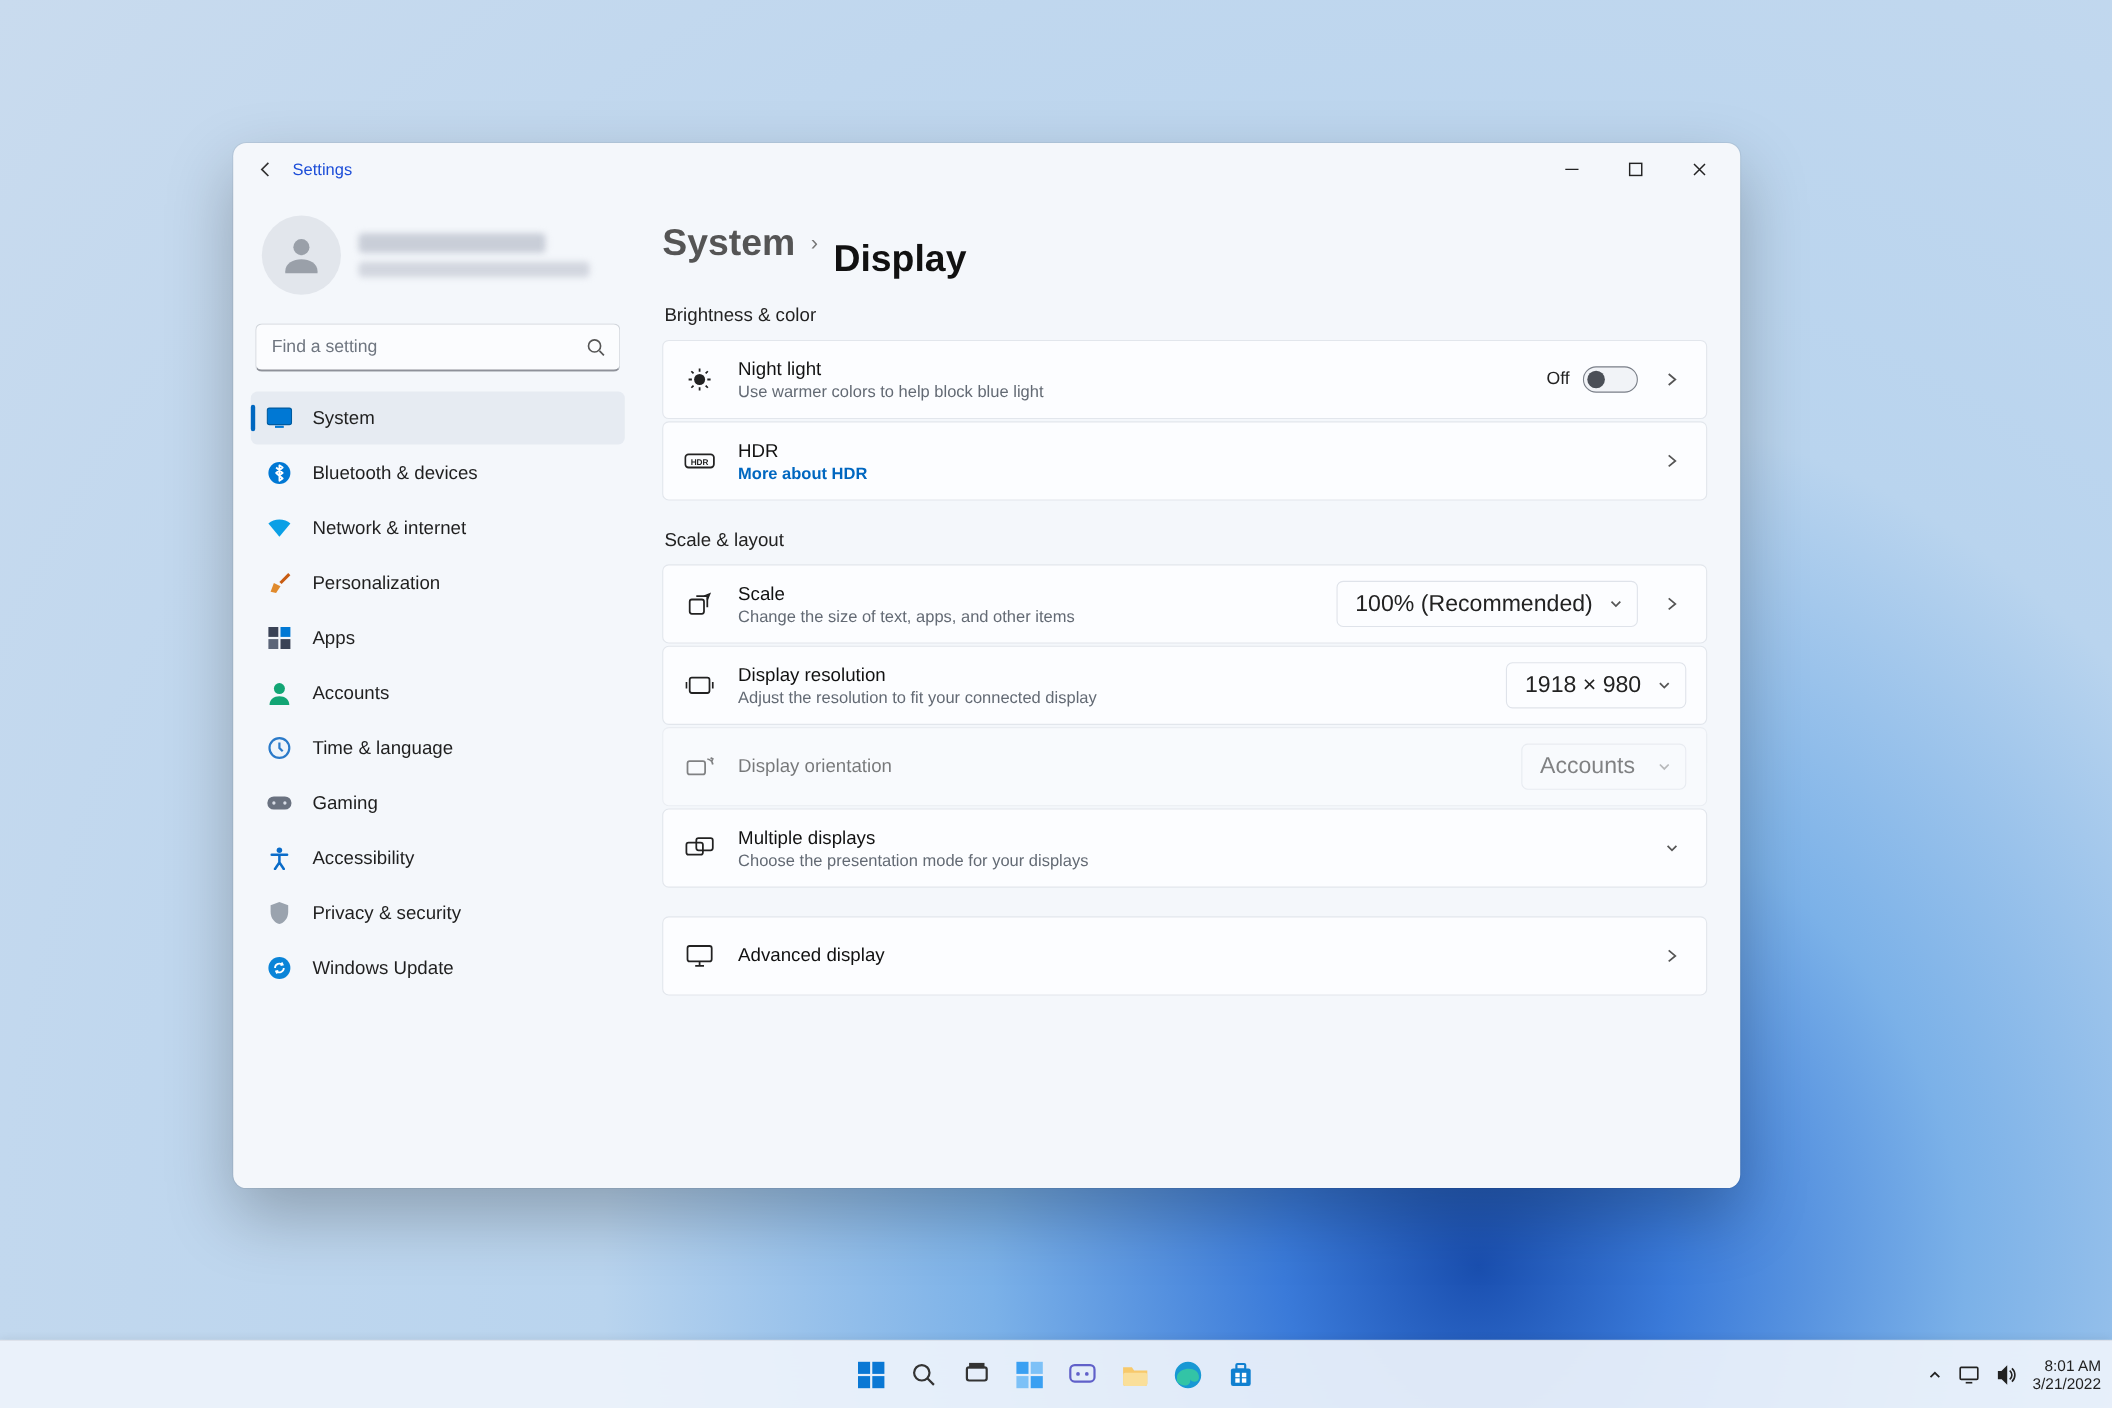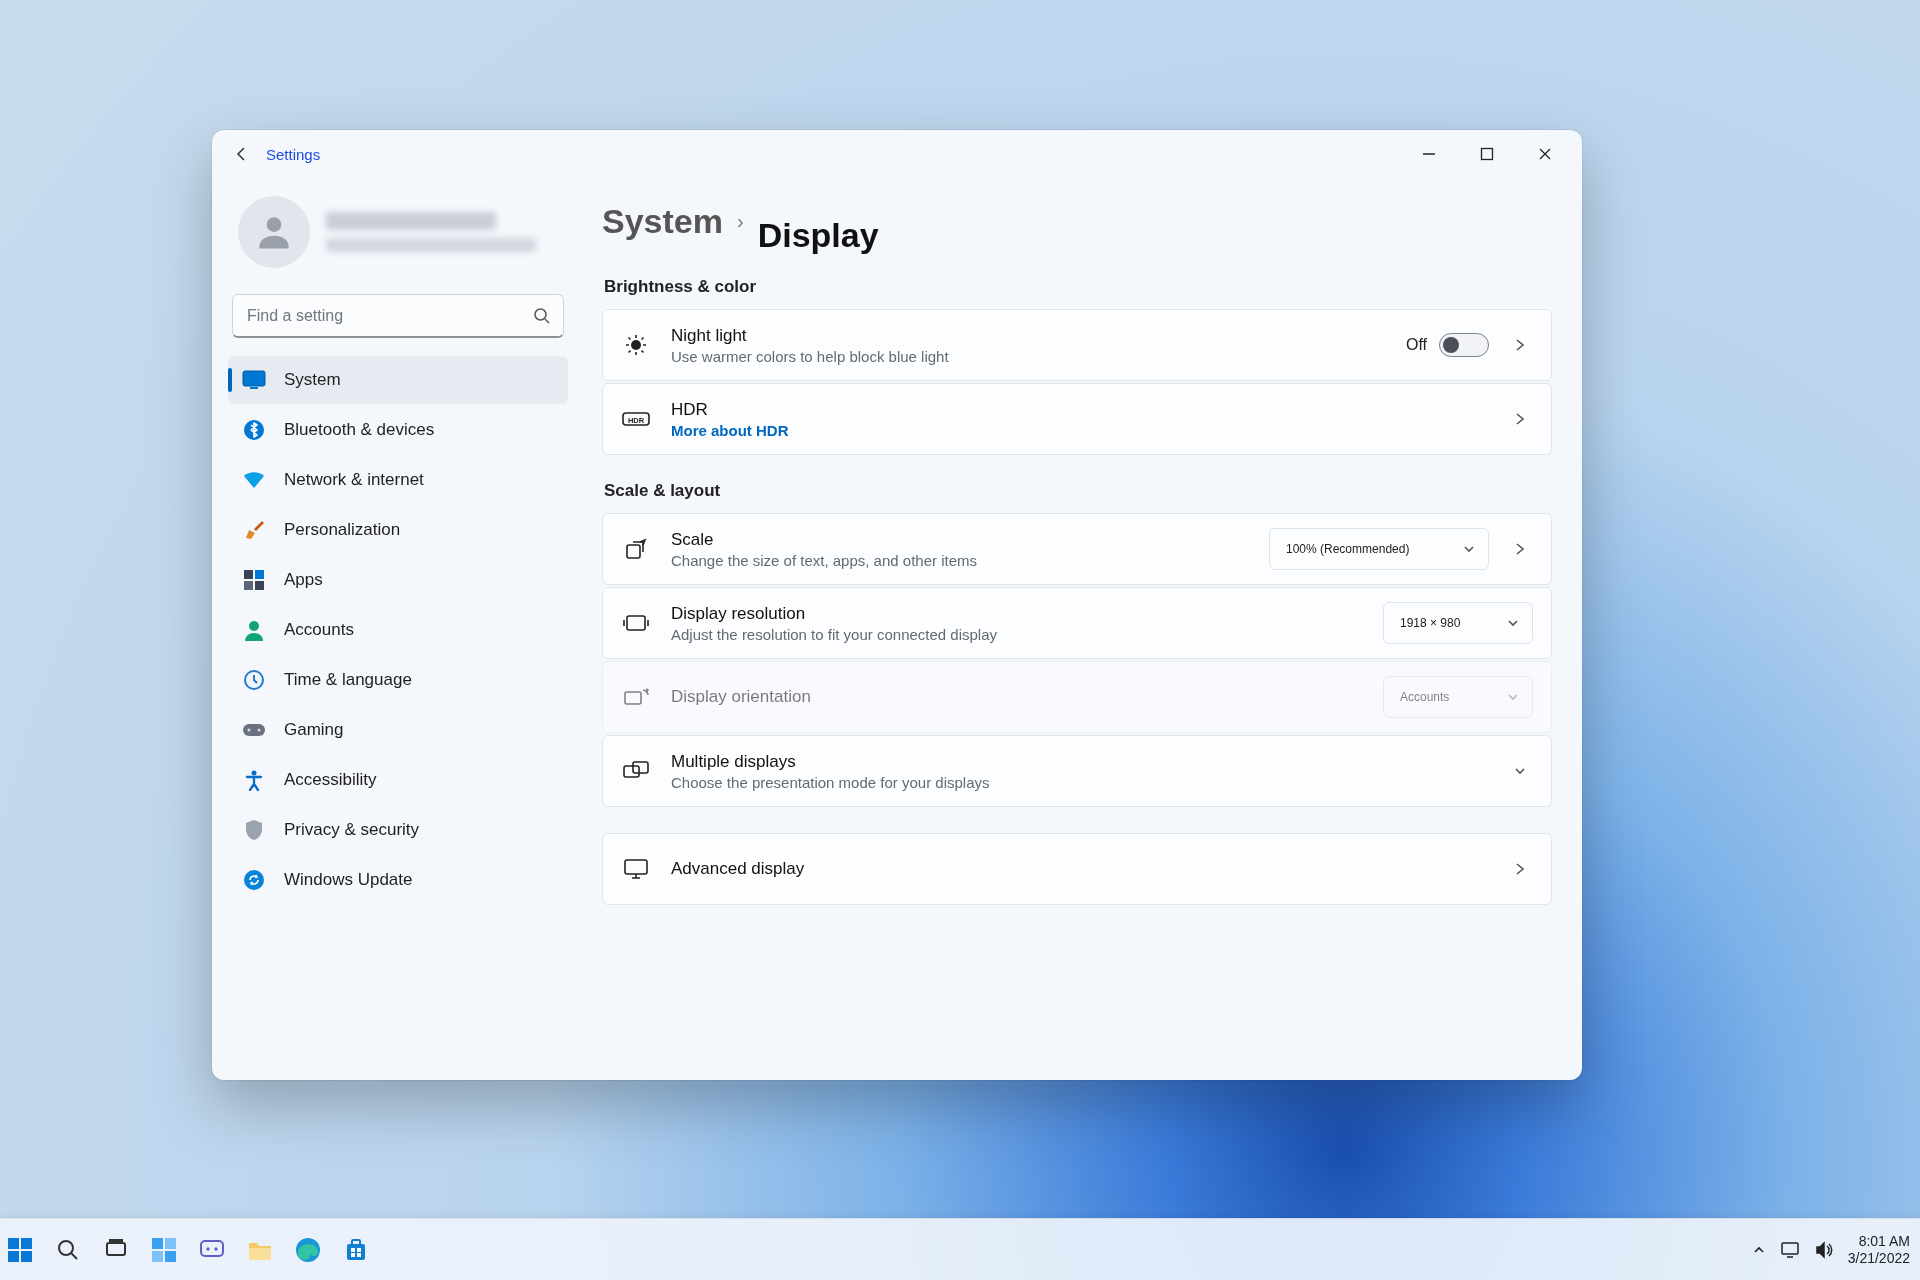--- a/index.html
+++ b/index.html
@@ -49,38 +49,38 @@
   .navitem.active::before{content:"";position:absolute;left:0;top:12px;bottom:12px;width:4px;background:#0067c0;border-radius:2px;}
   .navitem .nicon{width:24px;height:24px;display:flex;align-items:center;justify-content:center;}
   .navitem .nlabel{font-size:17px;color:#1f1f1f;}
   .content { flex:1; overflow-y:auto; padding: 0 30px 30px 20px; position:relative;}
   .content::-webkit-scrollbar{width:8px;}
   .content::-webkit-scrollbar-thumb{background:#b8bfc9;border-radius:4px;}
   .breadcrumb{display:flex;align-items:center;gap:14px;margin:10px 0 22px 0;}
   .breadcrumb .bc-sys{font-size:34px;color:#555;font-weight:600;}
   .breadcrumb .bc-sep{font-size:20px;color:#777;}
   .breadcrumb .bc-page{font-size:34px;font-weight:600;color:#111;margin-top:28px;}
-  .sect-title{font-size:17px;font-weight:700;color:#222;margin:14px 0 12px 2px;}
+  .sect-title{font-size:17px;font-weight:400;color:#222;margin:14px 0 12px 2px;}
   .cardstack{display:flex;flex-direction:column;gap:2px;margin-bottom:26px;}
   .card{background:#fcfdff;border:1px solid #e2e6ec;border-radius:6px;min-height:72px;display:flex;align-items:center;padding:14px 18px;gap:20px;}
   .card.disabled{opacity:.55;}
   .card .cicon{width:30px;display:flex;align-items:center;justify-content:center;color:#333;}
   .card .ctext{flex:1;}
   .card .ctitle{font-size:17px;color:#111;}
   .card .cdesc{font-size:15px;color:#636a74;margin-top:2px;}
   .card .clink{font-size:15px;color:#0067c0;font-weight:600;margin-top:2px;}
   .card .cright{display:flex;align-items:center;gap:18px;}
   .toggle{display:flex;align-items:center;gap:12px;}
   .toggle-label{font-size:16px;color:#222;}
   .switch{width:50px;height:24px;border-radius:14px;border:1px solid #7a7f88;background:#f1f3f7;position:relative;}
   .switch .knob{position:absolute;left:3px;top:3px;width:16px;height:16px;border-radius:50%;background:#4b4f57;}
   .chev{width:26px;display:flex;align-items:center;justify-content:center;color:#555;}
-  .select{border:1px solid #dfe3ea;background:#fcfdff;border-radius:6px;height:42px;min-width:150px;padding:0 40px 0 16px;display:flex;align-items:center;font-size:12px;color:#222;position:relative;}
+  .select{border:1px solid #dfe3ea;background:#fcfdff;border-radius:6px;height:42px;min-width:150px;padding:0 40px 0 16px;display:flex;align-items:center;font-size:21px;color:#222;position:relative;}
   .select .sel-caret{position:absolute;right:12px;top:50%;transform:translateY(-50%);}
-  .taskbar{position:absolute;left:0;right:0;bottom:0;height:62px;background:rgba(238,243,251,.92);backdrop-filter:blur(20px);border-top:1px solid rgba(0,0,0,.06);display:flex;align-items:center;justify-content:flex-start;box-shadow:0 -1px 8px rgba(0,0,0,.08);}
+  .taskbar{position:absolute;left:0;right:0;bottom:0;height:62px;background:rgba(238,243,251,.92);backdrop-filter:blur(20px);border-top:1px solid rgba(0,0,0,.06);display:flex;align-items:center;justify-content:center;box-shadow:0 -1px 8px rgba(0,0,0,.08);}
   .tb-center{display:flex;gap:8px;}
   .task{width:40px;height:40px;border-radius:6px;display:flex;align-items:center;justify-content:center;}
   .tray{position:absolute;right:10px;top:0;bottom:0;display:flex;align-items:center;gap:14px;font-size:14px;color:#222;}
   .tray .clock{display:flex;flex-direction:column;align-items:flex-end;line-height:1.2;}
   svg{display:block;}
 </style>
 </head>
 <body>
 
 <div class="window">

